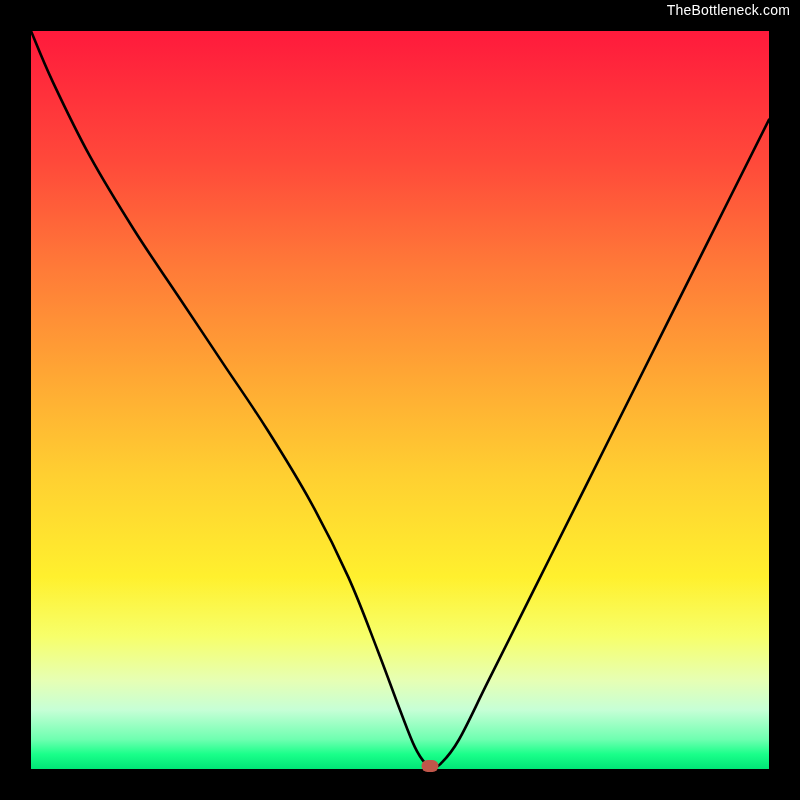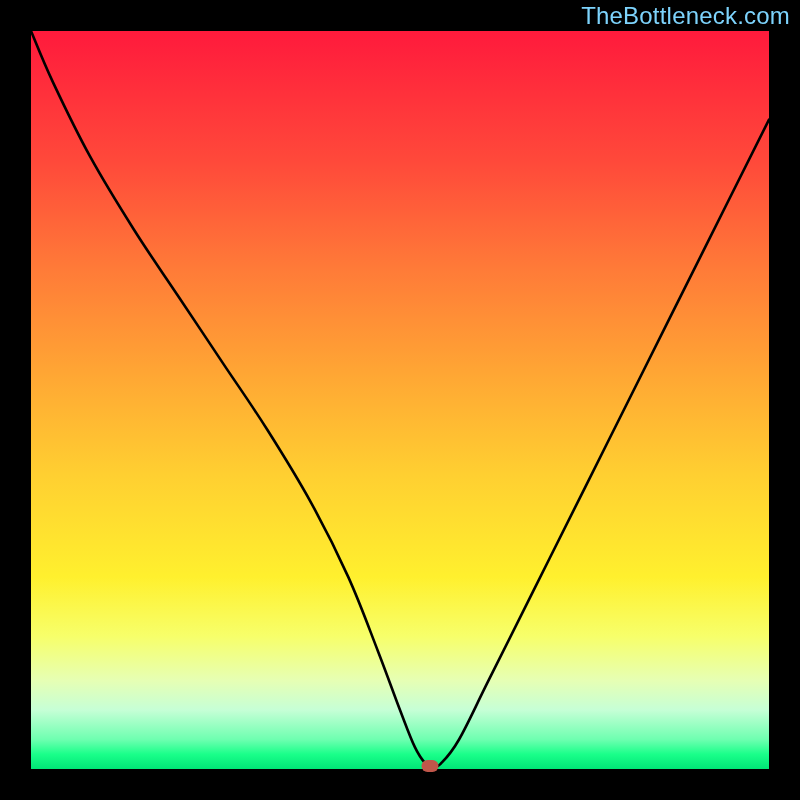--- a/index.html
+++ b/index.html
@@ -14,22 +14,22 @@
   .frame {
     position: relative;
     width: 800px;
     height: 800px;
     background: #000;
   }
   .watermark {
     position: absolute;
     top: 2px;
     right: 10px;
-    color: #7dd3fc;
-    font-size: 24px;
+    color: #ffffff;
+    font-size: 14px;
     font-weight: 500;
     letter-spacing: 0.2px;
   }
   .plot {
     position: absolute;
     left: 31px;
     top: 31px;
     width: 738px;
     height: 738px;
     background: linear-gradient(

